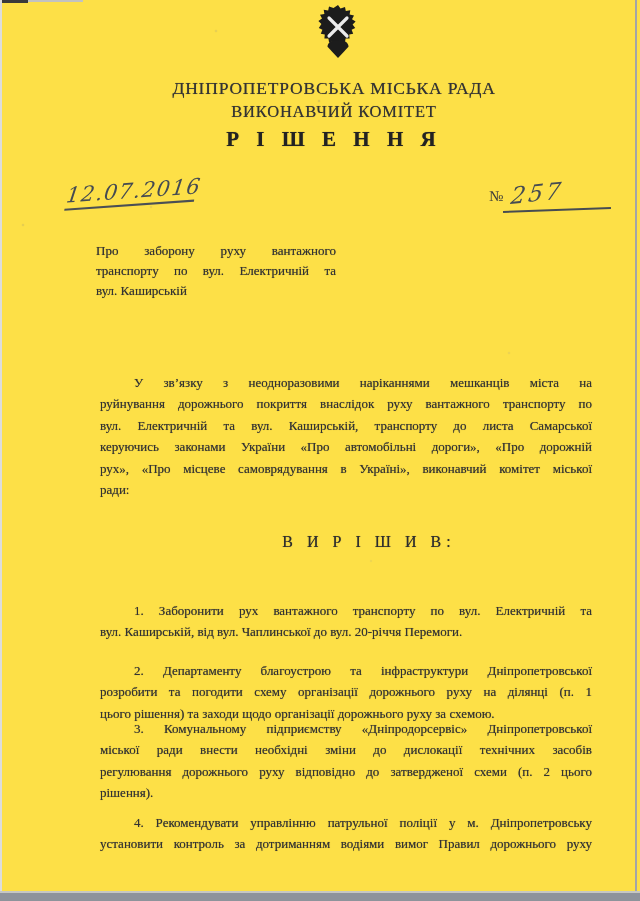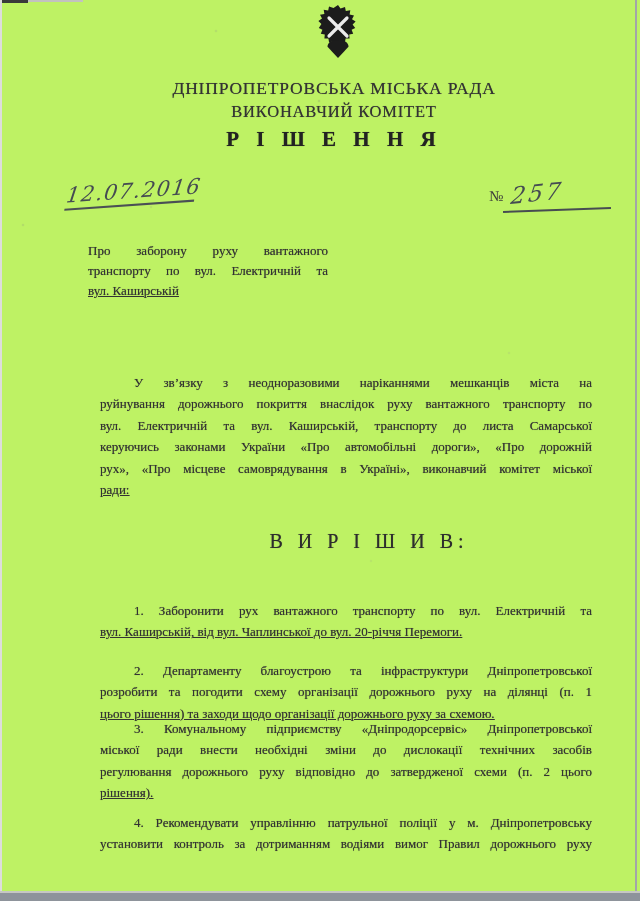--- a/index.html
+++ b/index.html
@@ -1,18 +1,18 @@
 <!DOCTYPE html>
 <html><head>
 <meta charset="utf-8">
 <style>
   html,body{margin:0;padding:0;background:#ffffff;}
   .scan{
     position:relative;width:640px;height:901px;overflow:hidden;
-    background:#bef264;
+    background:#fde047;
     font-family:"Liberation Serif","DejaVu Serif",serif;
     color:#2e2e2e;
   }
   
   .edge-top-streak{position:absolute;left:0;top:0;width:28px;height:3px;background:#3a3a3a;}
   .edge-top-faint{position:absolute;left:28px;top:0;width:55px;height:2px;background:#c2c2c0;}
   .edge-left{position:absolute;left:0;top:0;bottom:8px;width:2px;background:#dddddb;}
   .edge-right{position:absolute;right:3px;top:0;bottom:8px;width:2px;background:#a3a5a8;}
   .edge-bottom{position:absolute;left:0;right:0;bottom:0;height:8px;background:#8e939b;border-top:2px solid #c6c7c3;}
   .specks{position:absolute;left:0;top:0;width:2px;height:2px;background:transparent;border-radius:50%;
@@ -33,30 +33,30 @@
   
   .hand{font-family:"DejaVu Serif",serif;font-style:italic;color:#454b52;}
   .date-block{position:absolute;left:66px;top:179px;width:130px;transform:rotate(-4deg) skewX(-12deg);
     font-size:21px;letter-spacing:1.5px;border-bottom:2px solid #4a4f55;padding-bottom:1px;text-align:center;}
   .number-block{position:absolute;left:489px;top:183px;}
   .number-sign{font-size:15px;color:#3b3b3b;font-style:normal;vertical-align:baseline;}
   .number-value{display:inline-block;font-size:23px;letter-spacing:3px;transform:rotate(-6deg) skewX(-14deg);margin-left:8px;line-height:20px;}
   .number-underline{position:absolute;left:503px;top:209px;width:108px;height:2px;background:#474c52;transform:rotate(-2deg);}
   
   .textblock{position:absolute;font-size:13px;line-height:21.4px;color:#333;text-shadow:0 0 .7px rgba(45,45,45,.65);}
-  .subject{left:88px;top:241px;width:240px;line-height:20px;}
+  .subject{left:96px;top:241px;width:240px;line-height:20px;}
   .preamble{left:100px;top:372px;width:492px;}
   .resolution{left:100px;top:531px;width:492px;text-align:center;padding-left:46px;box-sizing:border-box;
-    font-size:20px;letter-spacing:5px;color:#2d2d2d;}
+    font-size:16px;letter-spacing:5px;color:#2d2d2d;}
   .item1{left:100px;top:582px;width:492px;margin-top:18px;}
   .item2{left:100px;top:660px;width:492px;}
   .item3{left:100px;top:718px;width:492px;}
   .item4{left:100px;top:812px;width:492px;}
   .tline{text-align:justify;text-align-last:justify;}
-  .tline-last{text-align-last:left;text-decoration:underline;}
+  .tline-last{text-align-last:left;}
   .indent .tline-first{padding-left:34px;box-sizing:border-box;}
 </style>
 </head>
 <body>
 
 <div class="scan">
 
   <div class="edge-top-streak"></div>
   <div class="edge-top-faint"></div>
   <div class="edge-left"></div>

